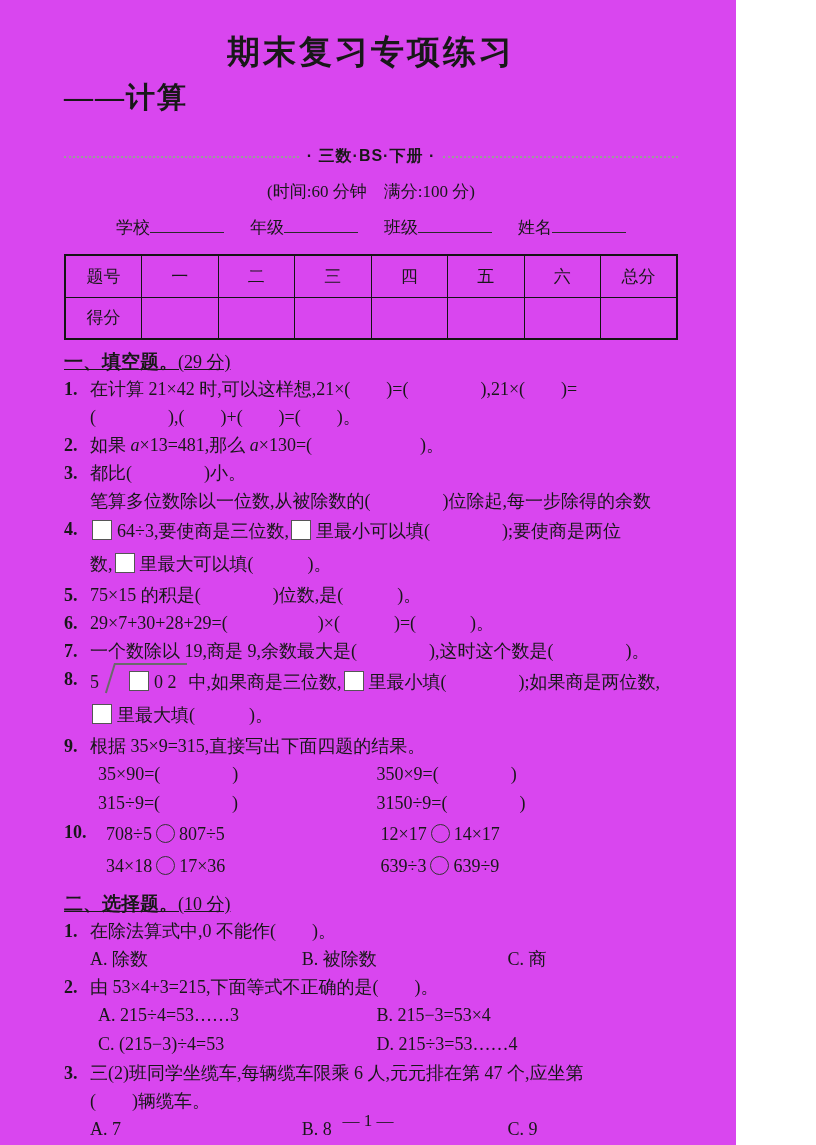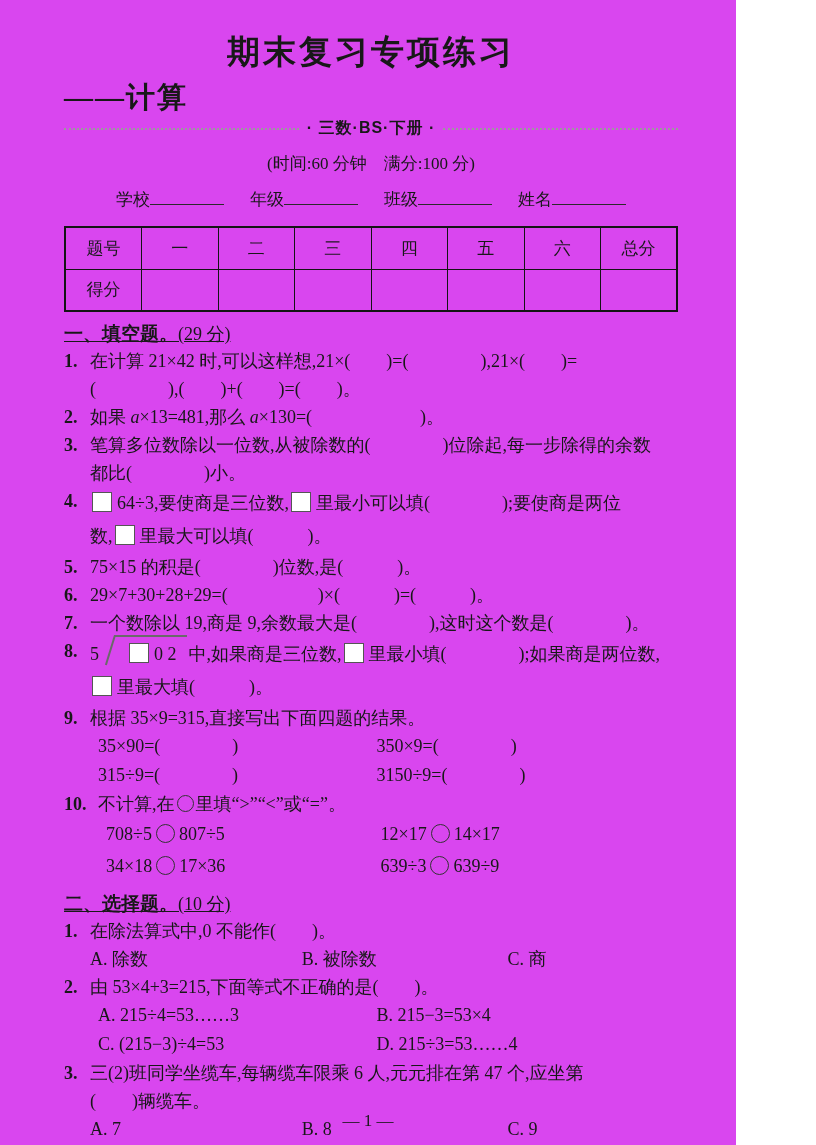--- a/index.html
+++ b/index.html
@@ -22,21 +22,21 @@
     font-weight: 900;
     letter-spacing: 3px;
   }
   .subtitle {
     text-align: left;
     font-size: 29px;
     font-weight: 900;
     letter-spacing: 2px;
     margin-top: 3px;
   }
-  .edition { display: flex; align-items: center; margin-top: 0; }
+  .edition { display: flex; align-items: center; margin-top: 28px; }
   .edition .dots { flex: 1; border-top: 2px dotted #9b9b9b; height: 0; }
   .edition .lbl {
     padding: 0 8px;
     font-family: "Liberation Sans", "DejaVu Sans", sans-serif;
     font-weight: 700; font-size: 16px; letter-spacing: 1px;
   }
   .meta { text-align: center; font-size: 17px; margin-top: 13px; }
   .info-row {
     display: flex; justify-content: center; gap: 26px;
     margin: 13px 0 10px; font-size: 17px;
@@ -169,22 +169,22 @@
   <div class="q">
     <span class="qno">2.</span>
     <div class="qbody">
       <div class="qline"><span>如果 </span><span class="var">a</span><span>×13=481,那么 </span><span class="var">a</span><span>×130=(　　　　　　)。</span></div>
     </div>
   </div>
 
   <div class="q">
     <span class="qno">3.</span>
     <div class="qbody">
+      <div class="qline">都比(　　　　)小。</div>
       <div class="qline">笔算多位数除以一位数,从被除数的(　　　　)位除起,每一步除得的余数</div>
-      <div class="qline">都比(　　　　)小。</div>
     </div>
   </div>
 
   <div class="q">
     <span class="qno">4.</span>
     <div class="qbody">
       <div class="qline tall"><span class="box"></span><span>64÷3,要使商是三位数,</span><span class="box"></span><span>里最小可以填(　　　　);要使商是两位</span></div>
       <div class="qline tall"><span>数,</span><span class="box"></span><span>里最大可以填(　　　)。</span></div>
     </div>
   </div>
@@ -227,21 +227,20 @@
         <span>350×9=(　　　　)</span>
         <span>315÷9=(　　　　)</span>
         <span>3150÷9=(　　　　)</span>
       </div>
     </div>
   </div>
 
   <div class="q">
     <span class="qno wide">10.</span>
     <div class="qbody">
-      <div class="qline"><span>不计算,在</span><span class="circ stem"></span><span>里填“&gt;”“&lt;”或“=”。</span></div>
       <div class="grid2 roomy">
         <span><span>708÷5</span><span class="circ"></span><span>807÷5</span></span>
         <span><span>12×17</span><span class="circ"></span><span>14×17</span></span>
         <span><span>34×18</span><span class="circ"></span><span>17×36</span></span>
         <span><span>639÷3</span><span class="circ"></span><span>639÷9</span></span>
       </div>
     </div>
   </div>
 
   <div class="sec-head"><span>二、选择题。</span><span class="score">(10 分)</span></div>

